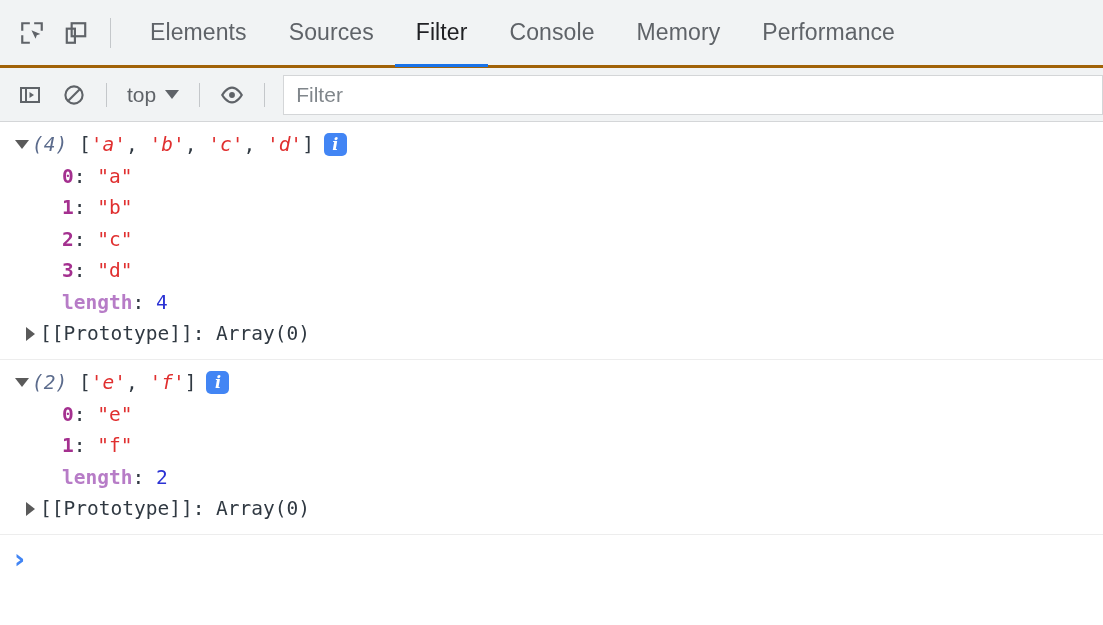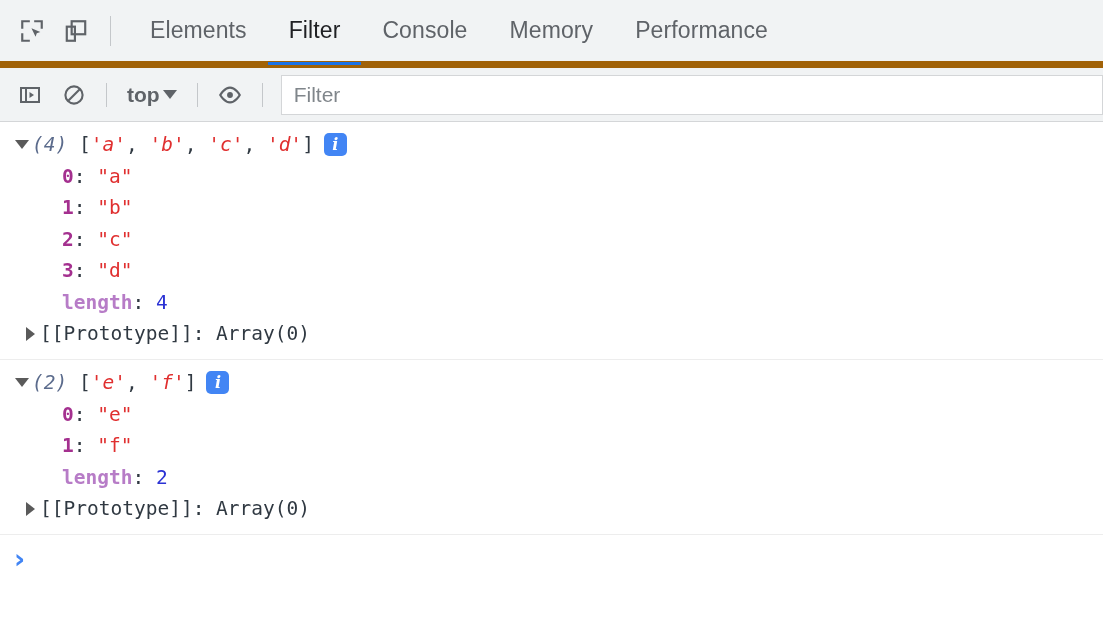--- a/index.html
+++ b/index.html
@@ -18,21 +18,21 @@
     display: flex;
     flex-direction: column;
     background: #ffffff;
   }
 
   
   .tabbar {
     height: 68px;
     flex: 0 0 68px;
     background: #f1f3f4;
-    border-bottom: 7px solid #a16207;
+    border-bottom: 3px solid #a16207;
     display: flex;
     align-items: center;
     padding-left: 10px;
   }
 
   .icon-btn {
     width: 44px;
     height: 46px;
     display: flex;
     align-items: center;
@@ -91,28 +91,27 @@
   .ct-divider {
     width: 1px;
     height: 24px;
     background: #c4c7ca;
     margin: 0 10px;
   }
 
   .context-select {
     display: flex;
     align-items: center;
-    gap: 3px;
+    gap: 9px;
     padding: 4px 10px;
     font-size: 21px;
     color: #5f6368;
     cursor: pointer;
     border-radius: 2px;
     white-space: nowrap;
-    font-weight: bold;
   }
   .caret-down {
     width: 0; height: 0;
     border-left: 7px solid transparent;
     border-right: 7px solid transparent;
     border-top: 9px solid #5f6368;
   }
 
   .filter-input {
     flex: 1 1 auto;
@@ -251,20 +250,23 @@
         <rect x="3.5" y="8" width="7.5" height="13" fill="none" stroke="#5f6368" stroke-width="2"></rect>
       </svg>
     </button>
 
     <div class="tb-divider"></div>
 
     <div class="tabs">
       <div class="tab">
         <span>Elements</span>
       </div>
+      <div class="tab">
+        <span>Sources</span>
+      </div>
       <div class="tab active">
         <span>Filter</span>
       </div>
       <div class="tab">
         <span>Console</span>
       </div>
       <div class="tab">
         <span>Memory</span>
       </div>
       <div class="tab">

